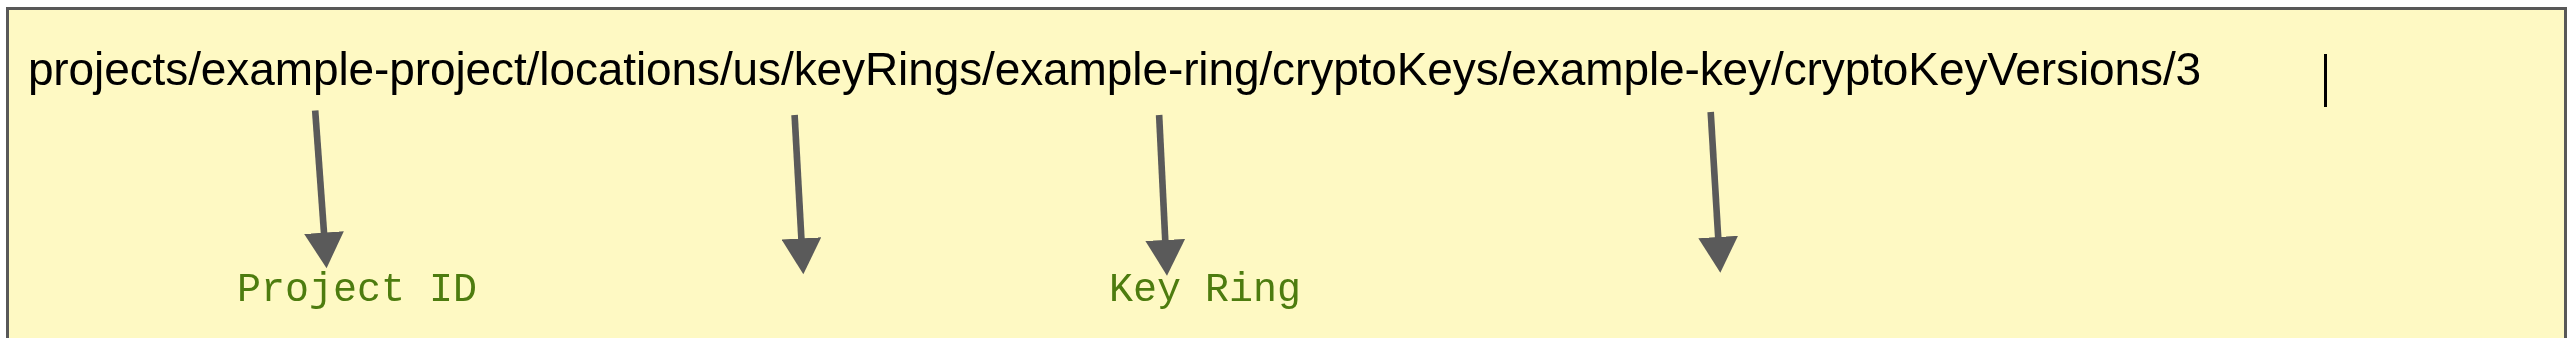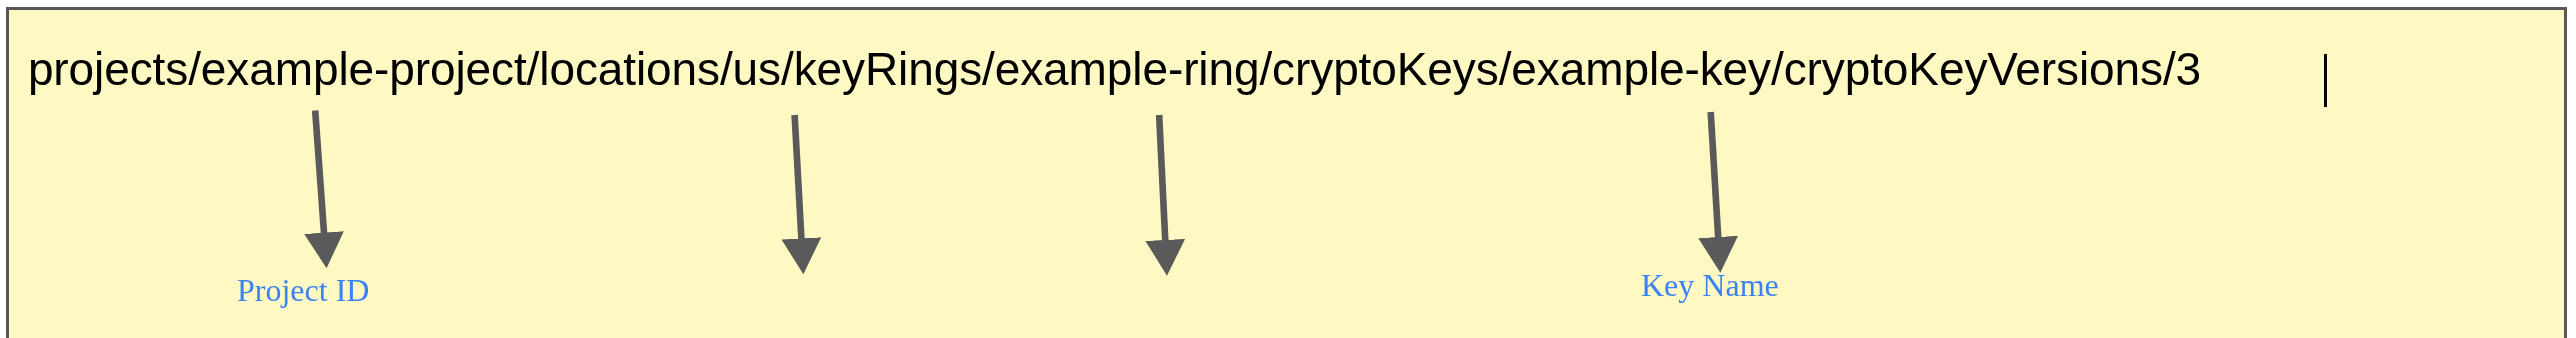--- a/index.html
+++ b/index.html
@@ -47,25 +47,25 @@
   .annotation-layer {
     position: absolute;
     left: 0;
     top: 0;
     width: 2576px;
     height: 339px;
     pointer-events: none;
   }
   .field-label {
     position: absolute;
-    font-size: 32px;
+    font-size: 40px;
     line-height: 35px;
-    color: #3b82f6;
+    color: #4d7c0f;
     white-space: nowrap;
-    font-family: Liberation Serif, serif;
+    font-family: Liberation Mono, monospace;
   }
   .lbl-project  { left: 237px;  top: 273px; }
   .lbl-region   { left: 742px; top: 277px; }
   .lbl-keyring  { left: 1109px; top: 273px; }
   .lbl-keyname  { left: 1641px; top: 268px; }
 </style>
 </head>
 <body>
 
 <div id="screenshot">
@@ -90,17 +90,17 @@
     <line x1="1079" y1="156" x2="1089" y2="338" stroke="#5a5a5a" stroke-width="9" marker-end="url(#arrowhead)"></line>
 
     <line x1="1574" y1="156" x2="1583" y2="340" stroke="#5a5a5a" stroke-width="9" marker-end="url(#arrowhead)"></line>
 
     <line x1="2323" y1="152" x2="2334" y2="336" stroke="#5a5a5a" stroke-width="9" marker-end="url(#arrowhead)"></line>
   </svg>
 
   <div class="field-label lbl-project">Project ID</div>
 
 
+  <div class="field-label lbl-keyring">Key Ring</div>
 
-  <div class="field-label lbl-keyname">Key Name</div>
 
 </div>
 
 
 </body></html>

